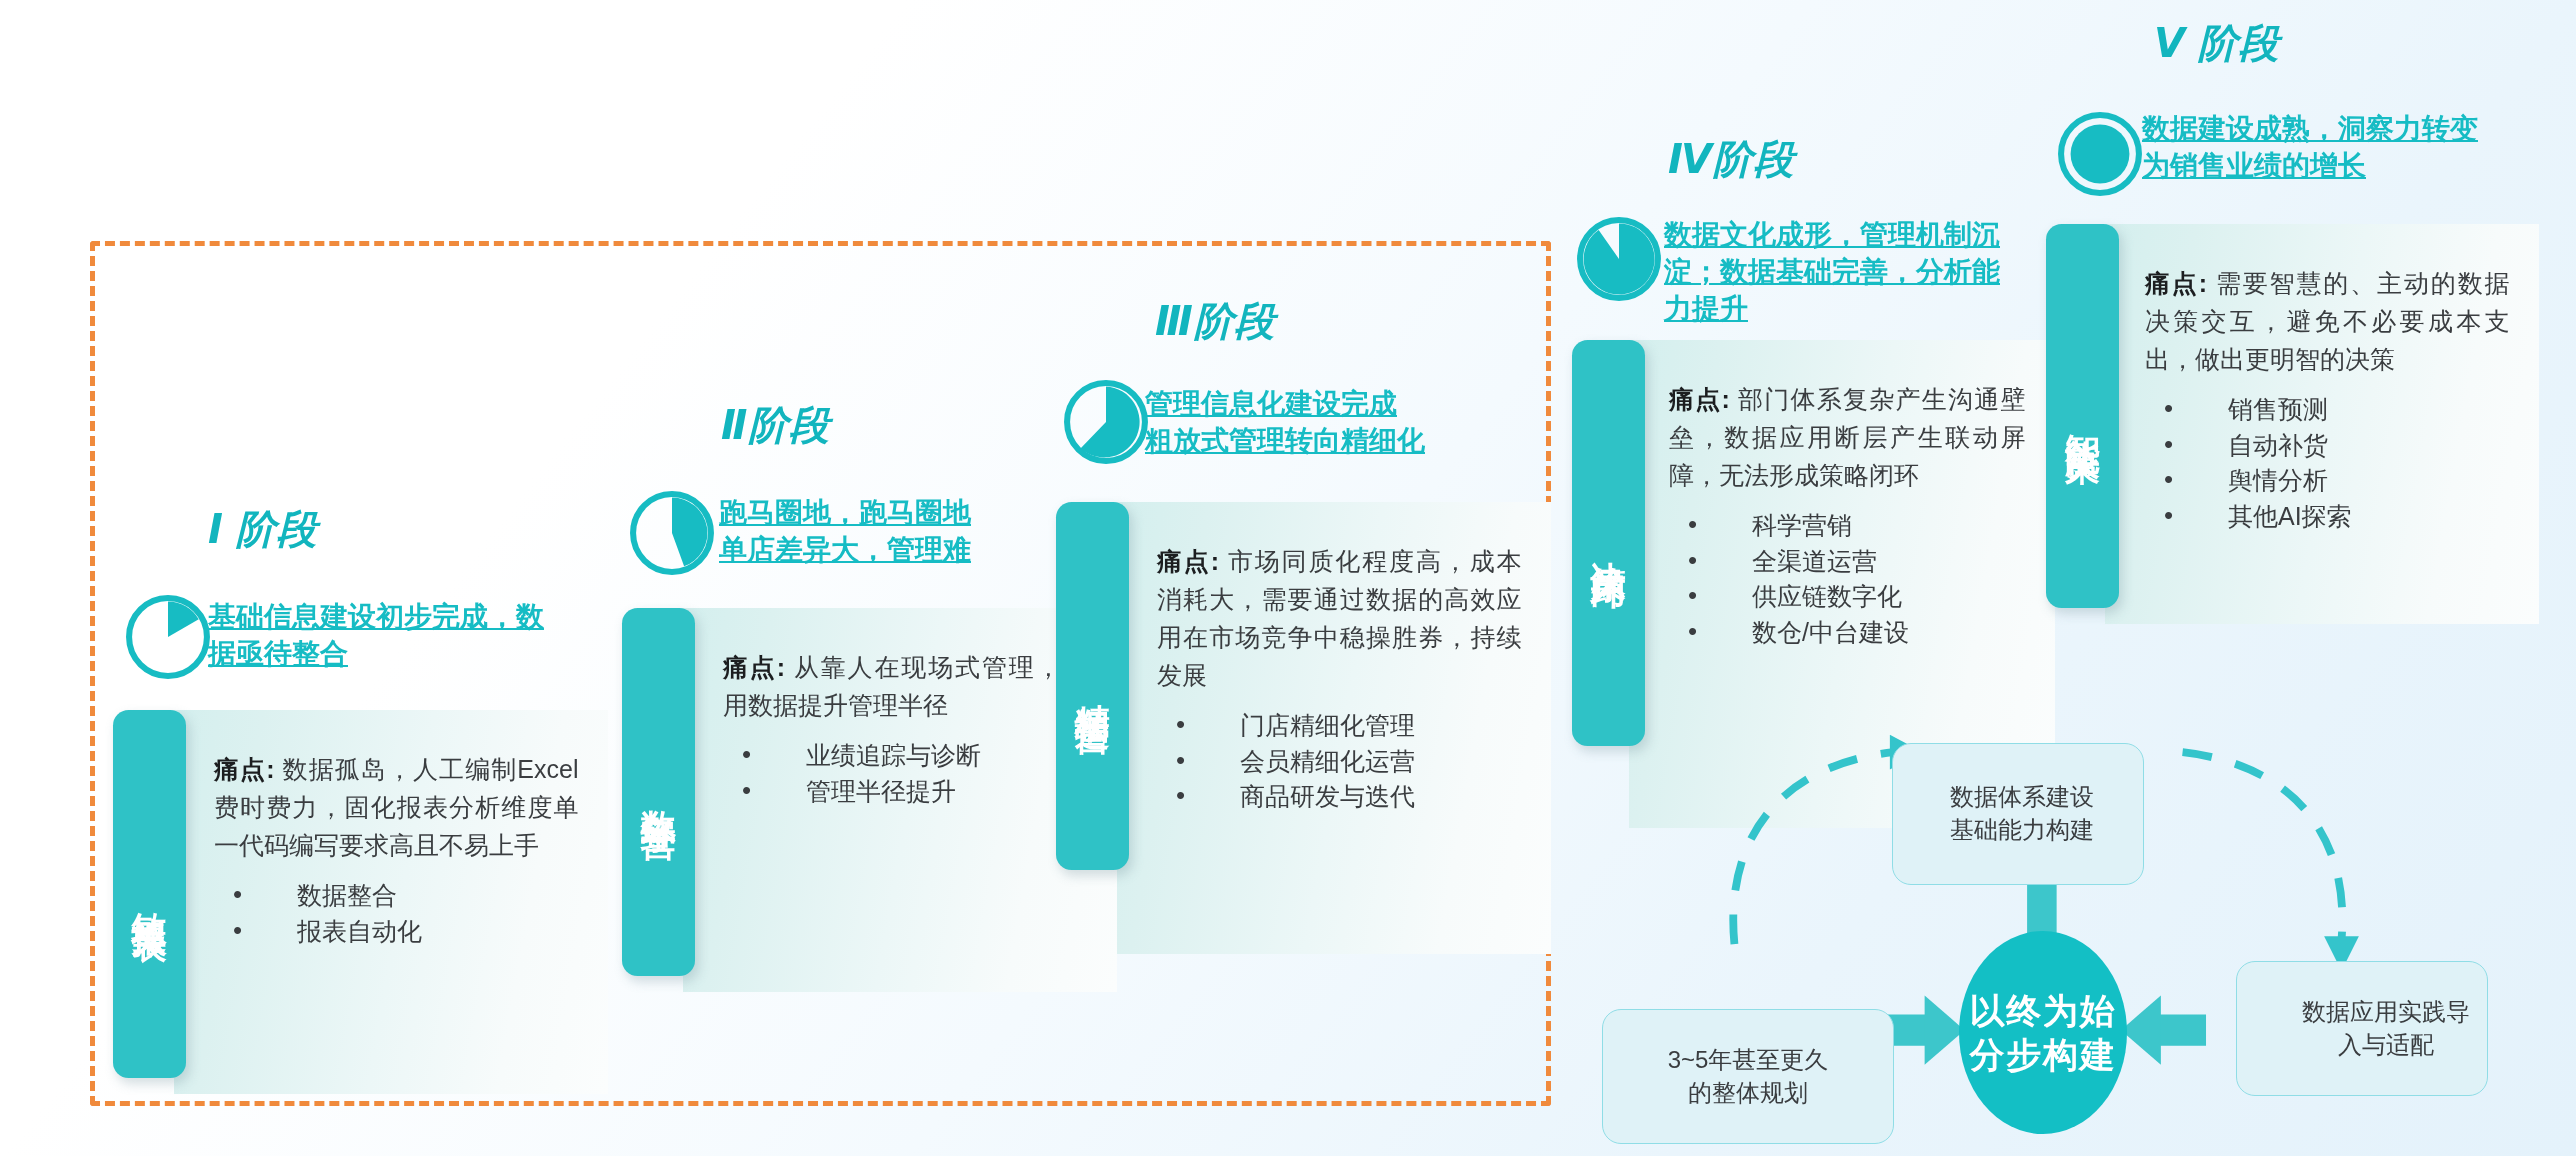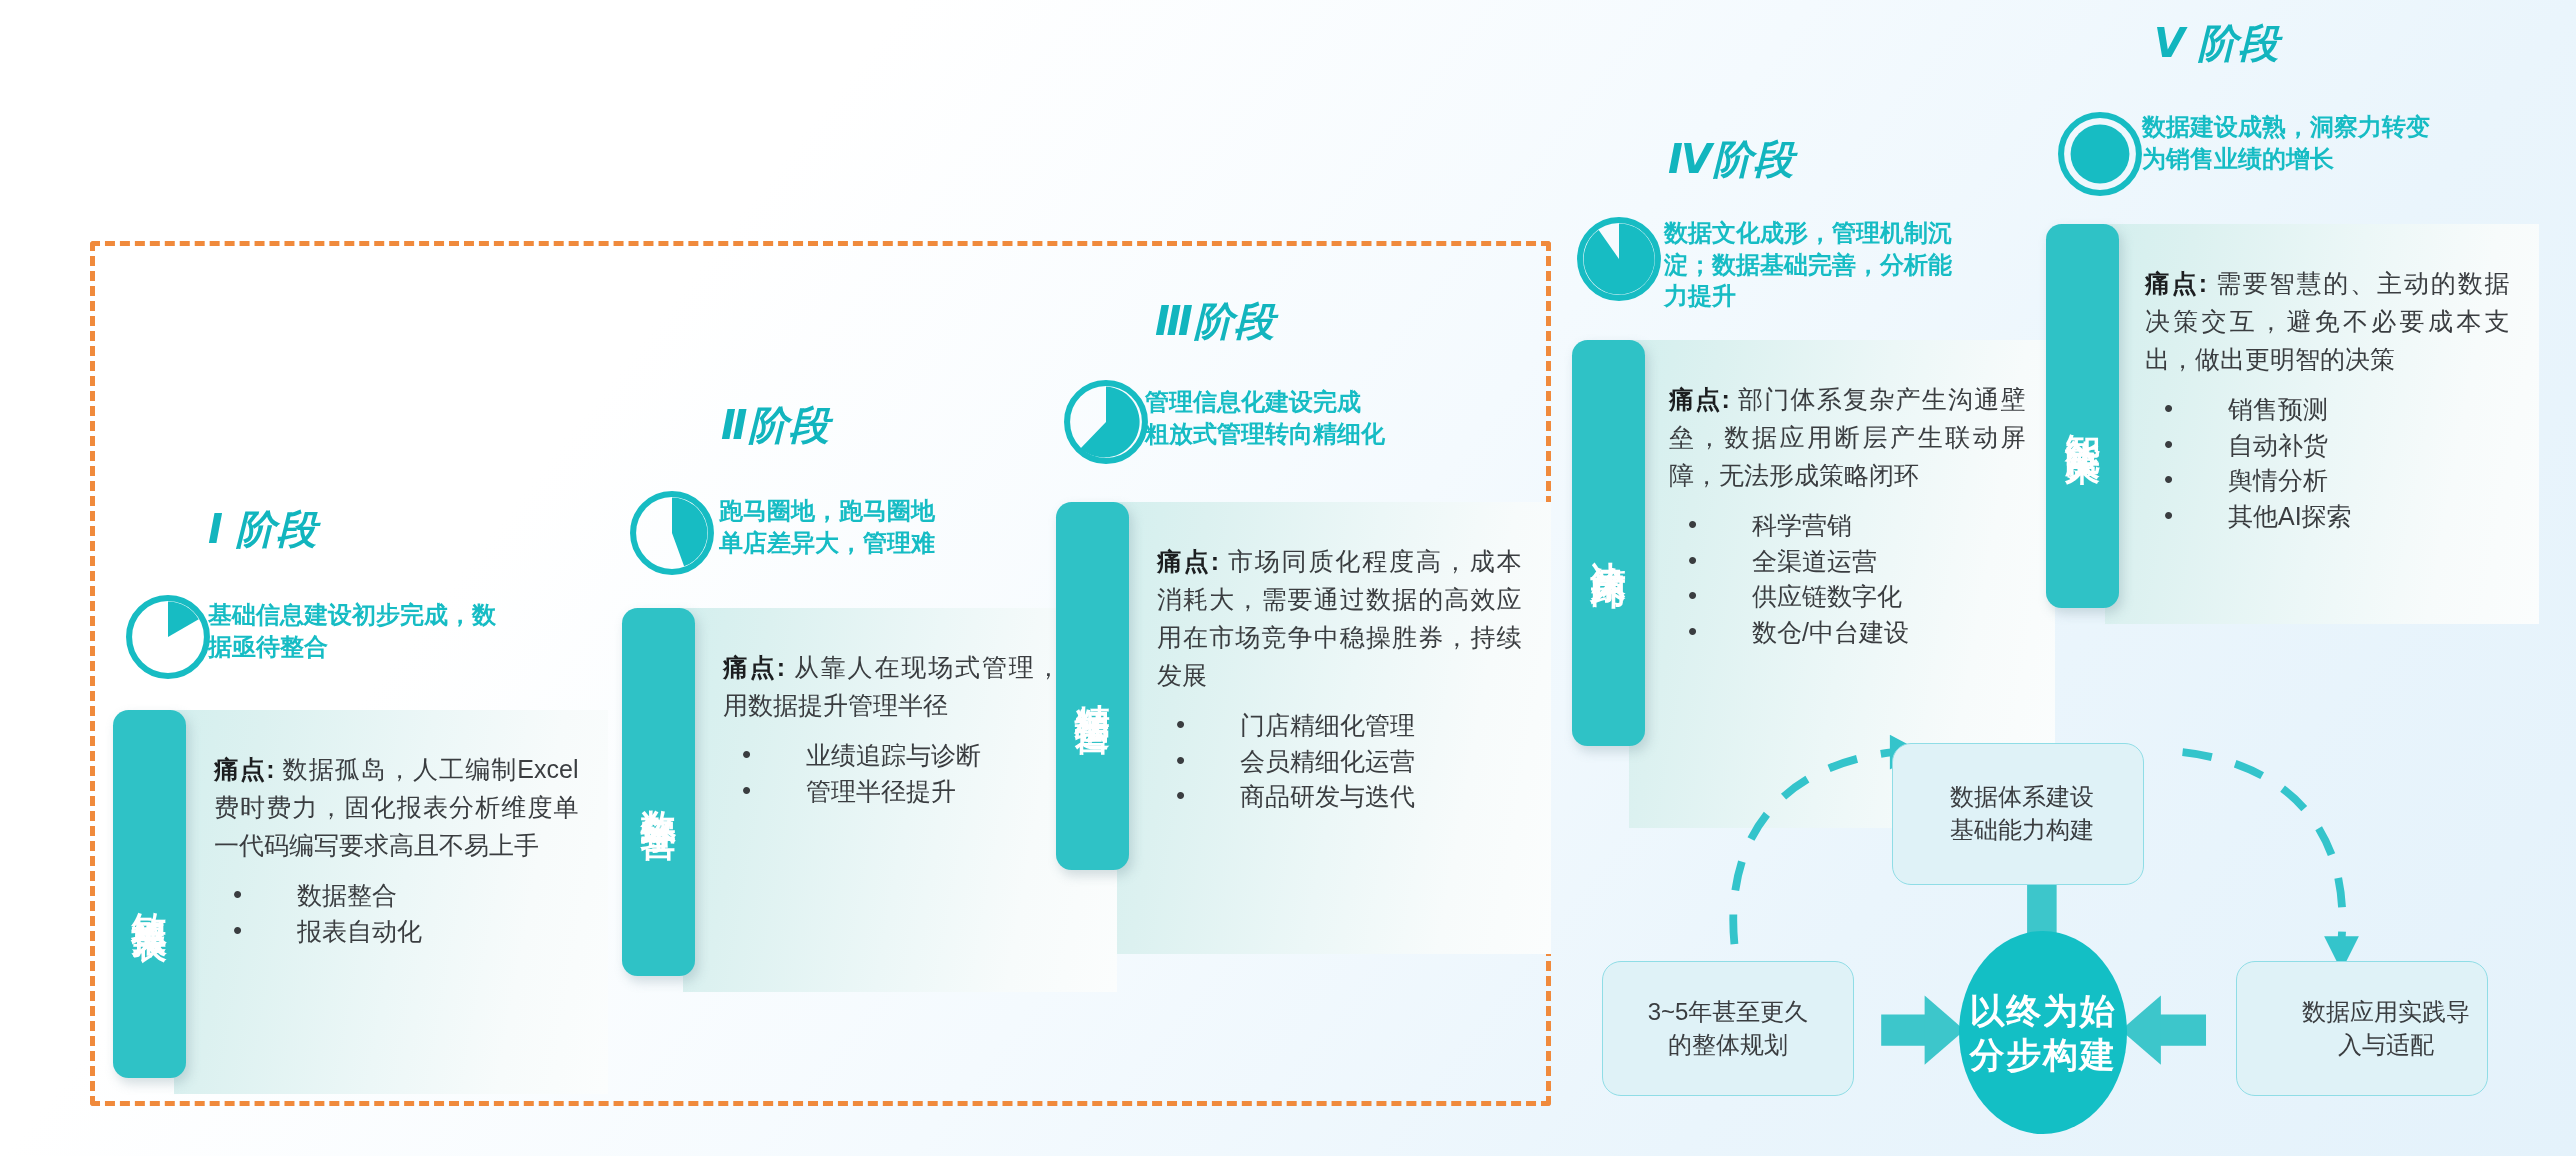--- a/index.html
+++ b/index.html
@@ -25,22 +25,23 @@
 
   .stage-title{
     position:absolute;
     color:#12B5BE;font-weight:bold;font-size:40px;letter-spacing:0.9px;
     white-space:nowrap;
     font-style:italic;
   }
 
   .stage-headline{
     position:absolute;
-    color:#16BCC4;font-weight:bold;font-size:24px;line-height:1.32;
+    color:#16BCC4;font-weight:bold;font-size:28px;line-height:1.32;
     white-space:pre-line;
+    text-decoration:underline;
   }
 
   .pie-icon{position:absolute;}
 
   
   .card{
     position:absolute;
     background:linear-gradient(100deg,#d4efee 0%,#dcf1f0 18%,#ecf7f7 52%,#f7fbfb 78%,#fbfdfd 100%);
     box-sizing:border-box;
   }
@@ -262,21 +263,21 @@
     <rect x="2166" y="1168" width="54" height="36" fill="#3DC6CB"></rect>
     <polygon points="2216,1146 2216,1226 2262,1186" fill="#3DC6CB"></polygon>
 
     <rect x="2486" y="1168" width="54" height="36" fill="#3DC6CB"></rect>
     <polygon points="2488,1146 2488,1226 2442,1186" fill="#3DC6CB"></polygon>
   </svg>
 
   <div class="cyc-box" style="left:1892px;top:743px;width:252px;height:142px;padding-left:8px;">数据体系建设
 基础能力构建</div>
 
-  <div class="cyc-box" style="left:1602px;top:961px;width:252px;height:135px;">3~5年甚至更久
+  <div class="cyc-box" style="left:1602px;top:1009px;width:292px;height:135px;">3~5年甚至更久
 的整体规划</div>
 
   <div class="cyc-box" style="left:2236px;top:961px;width:252px;height:135px;padding-left:48px;">数据应用实践导
 入与适配</div>
 
   <div class="cyc-center" style="left:1959px;top:931px;width:168px;height:203px;">以终为始
 分步构建</div>
 
 </div>
 

